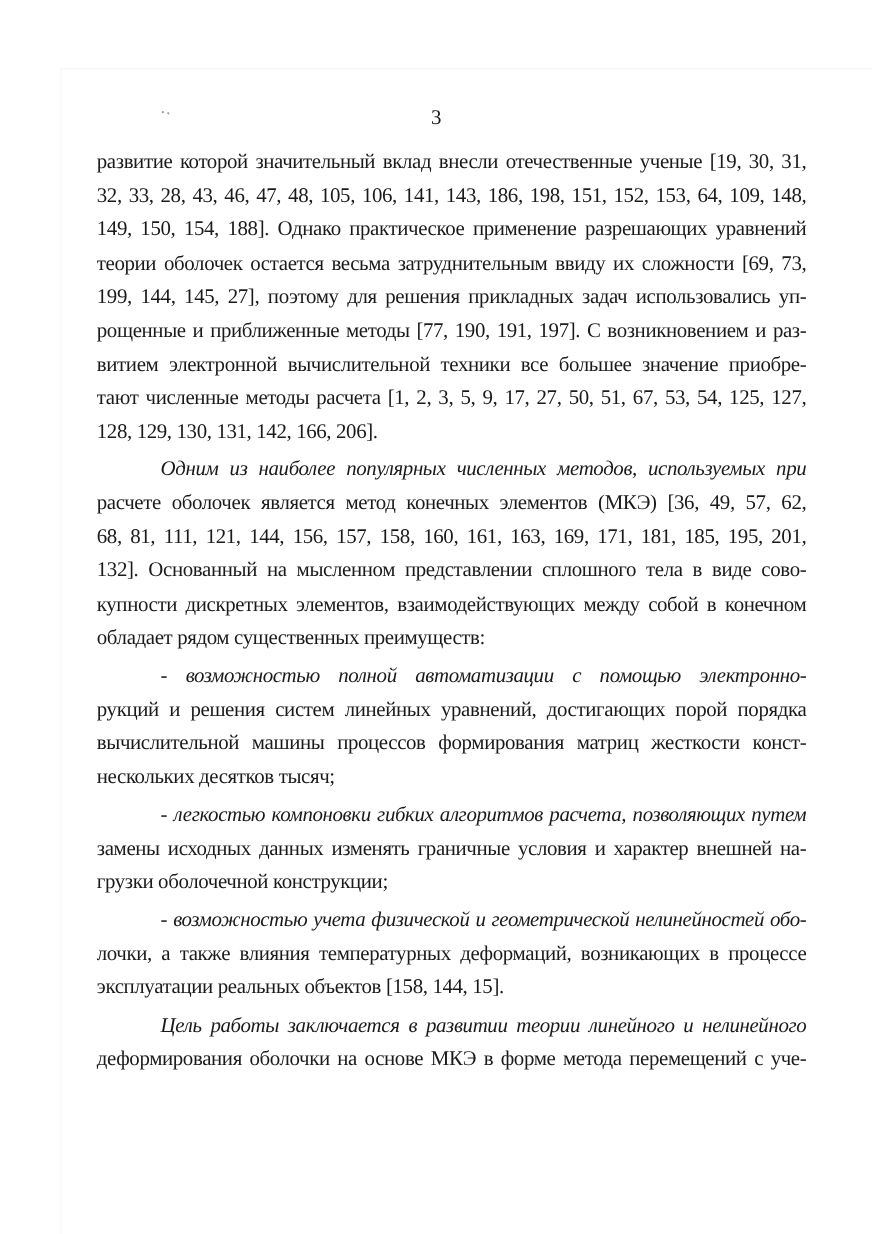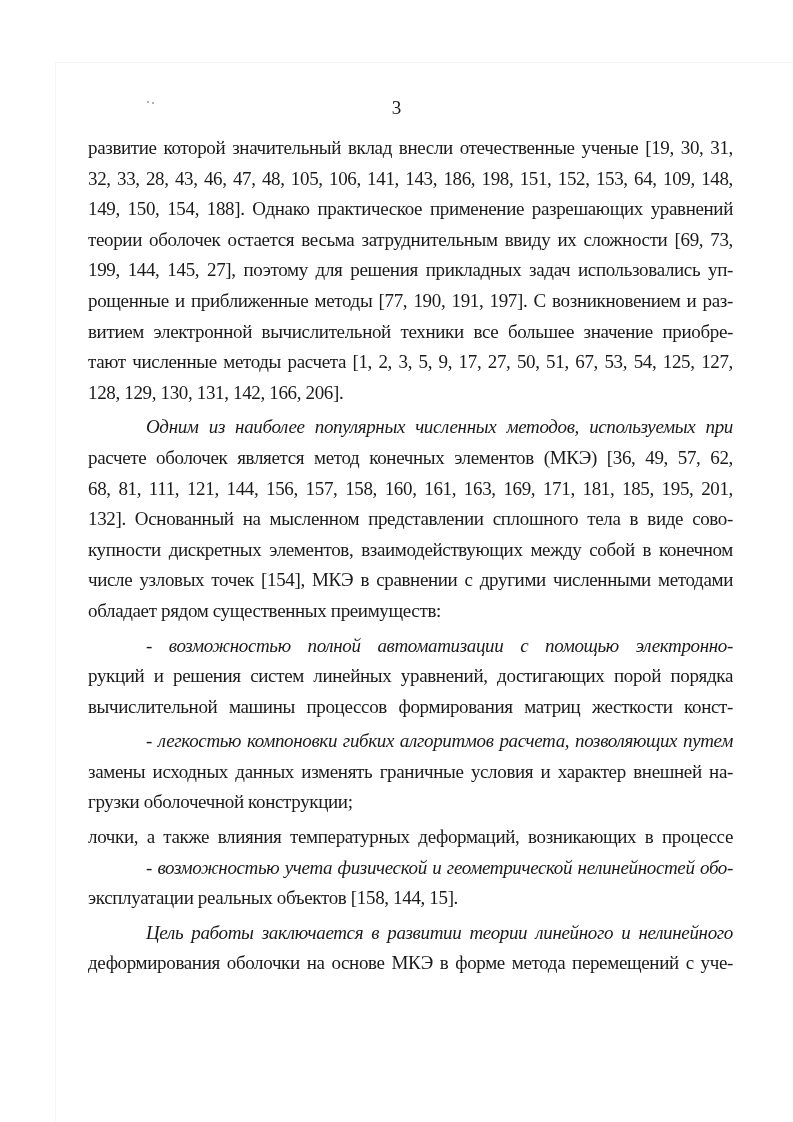--- a/index.html
+++ b/index.html
@@ -54,42 +54,42 @@
       <span class="line last">128, 129, 130, 131, 142, 166, 206].</span>
     </p>
     <div class="gap"></div>
 
     <p>
       <span class="line indent">Одним из наиболее популярных численных методов, используемых при</span>
       <span class="line">расчете  оболочек  является метод конечных элементов (МКЭ)  [36, 49, 57, 62,</span>
       <span class="line">68, 81, 111, 121, 144, 156, 157, 158, 160, 161, 163, 169, 171, 181, 185, 195, 201,</span>
       <span class="line">132]. Основанный на мысленном представлении сплошного тела в виде сово-</span>
       <span class="line">купности дискретных элементов, взаимодействующих между собой в конечном</span>
-      <span class="line">числе узловых точек [154], МКЭ в сравнении с другими численными методами</span>
       <span class="line last">обладает рядом существенных преимуществ:</span>
     </p>
     <div class="gap"></div>
 
     <p>
       <span class="line indent">-  возможностью  полной  автоматизации  с  помощью  электронно-</span>
       <span class="line">рукций и решения систем линейных уравнений, достигающих порой порядка</span>
       <span class="line">вычислительной машины процессов формирования матриц жесткости конст-</span>
+      <span class="line last">нескольких десятков тысяч;</span>
     </p>
     <div class="gap"></div>
 
     <p>
       <span class="line indent">- легкостью компоновки гибких алгоритмов расчета, позволяющих путем</span>
       <span class="line">замены исходных данных изменять граничные условия и характер внешней на-</span>
       <span class="line last">грузки оболочечной конструкции;</span>
     </p>
     <div class="gap"></div>
 
     <p>
+      <span class="line indent">- возможностью учета физической и геометрической нелинейностей обо-</span>
       <span class="line">лочки, а также влияния температурных деформаций, возникающих в процессе</span>
-      <span class="line indent">- возможностью учета физической и геометрической нелинейностей обо-</span>
       <span class="line last">эксплуатации реальных объектов [158, 144, 15].</span>
     </p>
     <div class="gap"></div>
 
     <p>
       <span class="line indent">Цель работы заключается в развитии теории линейного и нелинейного</span>
       <span class="line">деформирования оболочки на основе МКЭ в форме метода перемещений с уче-</span>
     </p>
   </div>
 </div>

